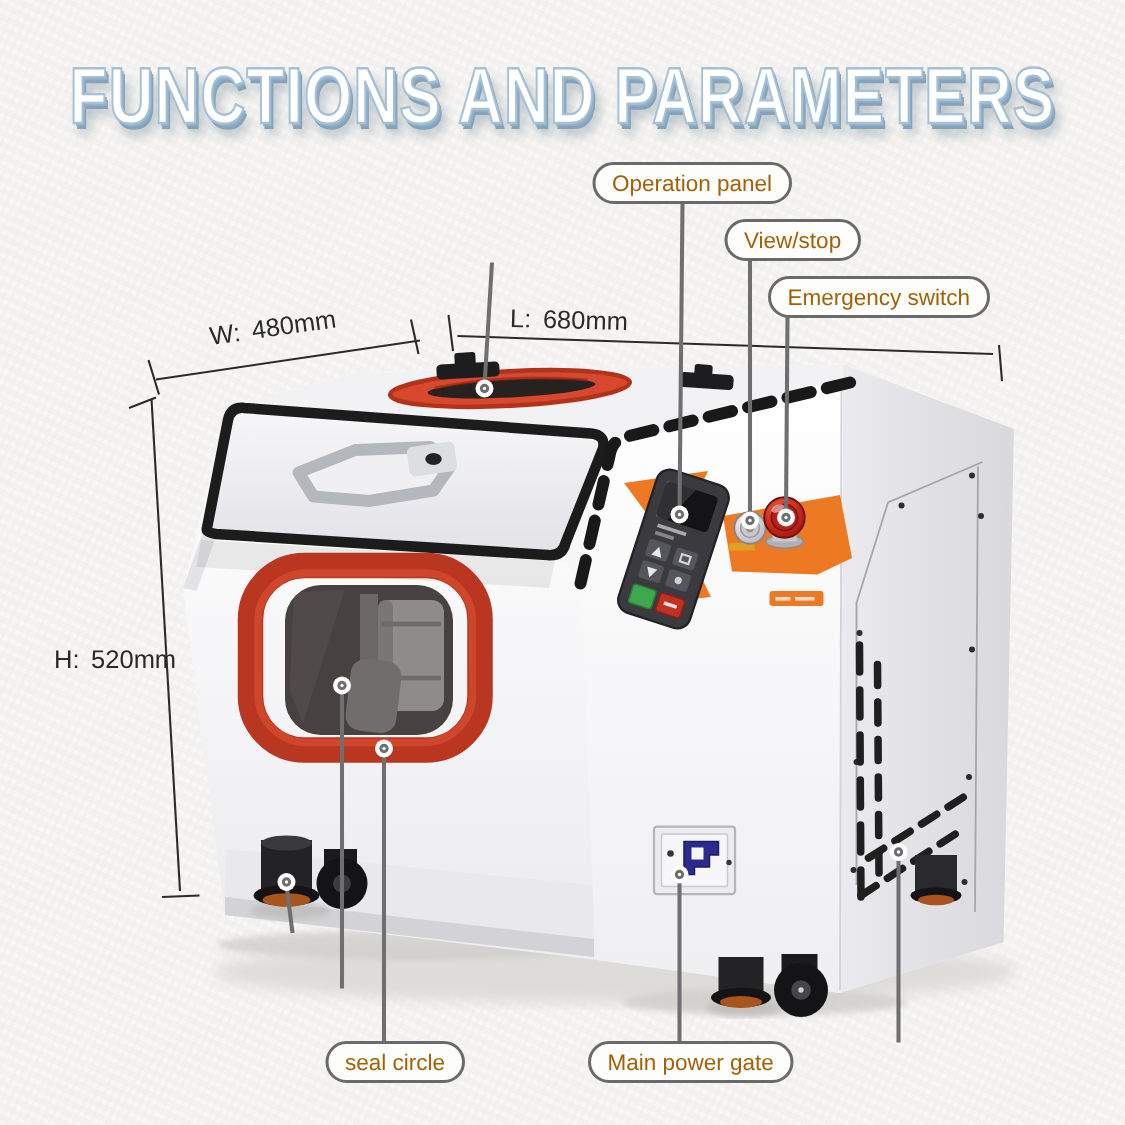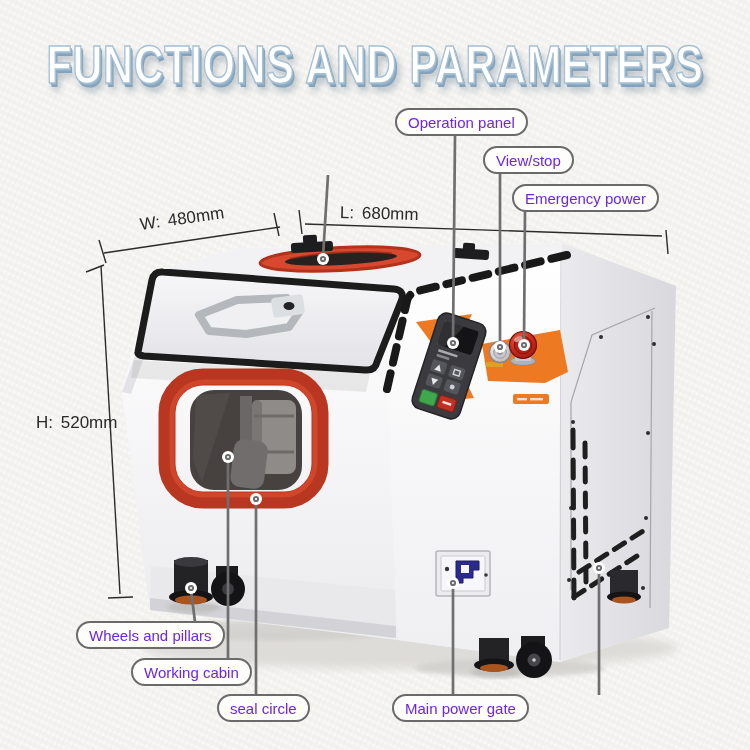--- a/index.html
+++ b/index.html
@@ -22,21 +22,21 @@
     transform:translateX(-50%) scaleX(0.78);
     font-size:53px;font-weight:800;letter-spacing:1px;white-space:nowrap;
     color:#ffffff;
     -webkit-text-stroke:1.6px #a6c0d6;
     text-shadow:2px 2px 0 #8fafc6, 3px 4px 0 #84a3ba, 6px 8px 9px rgba(96,118,138,0.45);
   }
   .pill{
     position:absolute;display:flex;align-items:center;justify-content:center;
     height:28px;padding:0 11px;box-sizing:border-box;white-space:nowrap;
     background:#fdfdfc;border:2.5px solid #6a6a6a;border-radius:15px;
-    font-size:15px;color:#6d28d9;
+    font-size:15px;color:#a16207;
   }
   .dim{
     position:absolute;font-size:17px;color:#2a2a2a;white-space:nowrap;word-spacing:3px;
     transform-origin:left center;
   }
 </style>
 </head>
 <body>
 
 <div class="texture"></div>
@@ -333,23 +333,21 @@
           <circle r="3.1" fill="#6e6e6e"></circle>
           <circle r="1.1" fill="#fff"></circle>
         </g>
   </g>
 </svg>
 
 <div class="title">FUNCTIONS AND PARAMETERS</div>
 
 <div class="dim" style="left:140px;top:215px;transform:rotate(-8deg)">W: 480mm</div>
 <div class="dim" style="left:340px;top:203px;transform:rotate(1.5deg)">L: 680mm</div>
-<div class="dim" style="left:36px;top:413px">H: 520mm</div>
+<div class="dim" style="left:36px;top:430px">H: 520mm</div>
 
 <div class="pill" style="left:395px;top:108px">Operation panel</div>
 <div class="pill" style="left:483px;top:146px">View/stop</div>
-<div class="pill" style="left:512px;top:184px">Emergency power</div>
-<div class="pill" style="left:76px;top:621px">Wheels and pillars</div>
-<div class="pill" style="left:131px;top:658px">Working cabin</div>
+<div class="pill" style="left:512px;top:184px">Emergency switch</div>
 <div class="pill" style="left:217px;top:694px">seal circle</div>
 <div class="pill" style="left:392px;top:694px">Main power gate</div>
 
 </div>
 
 </body></html>

